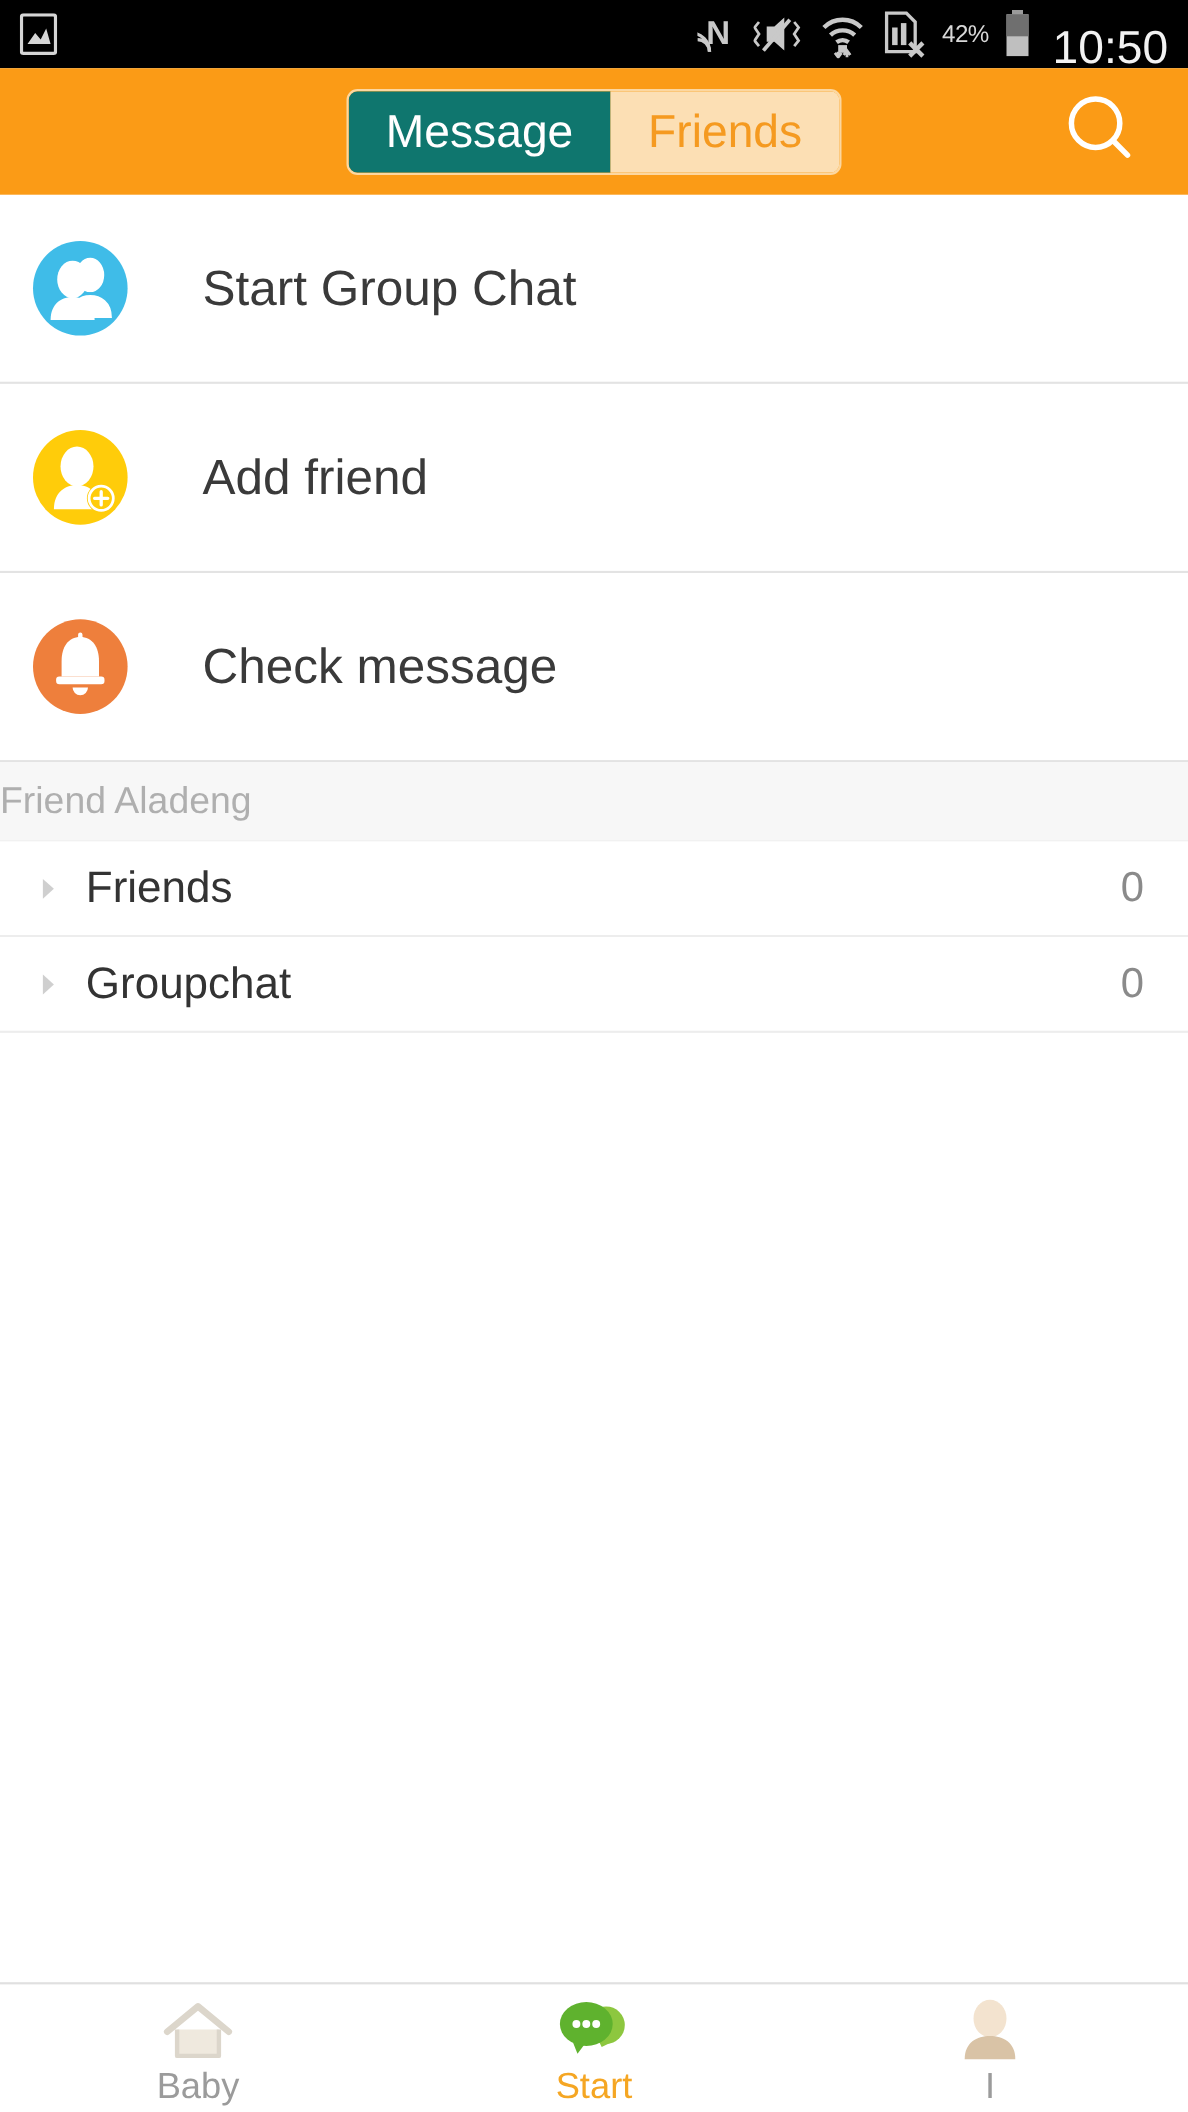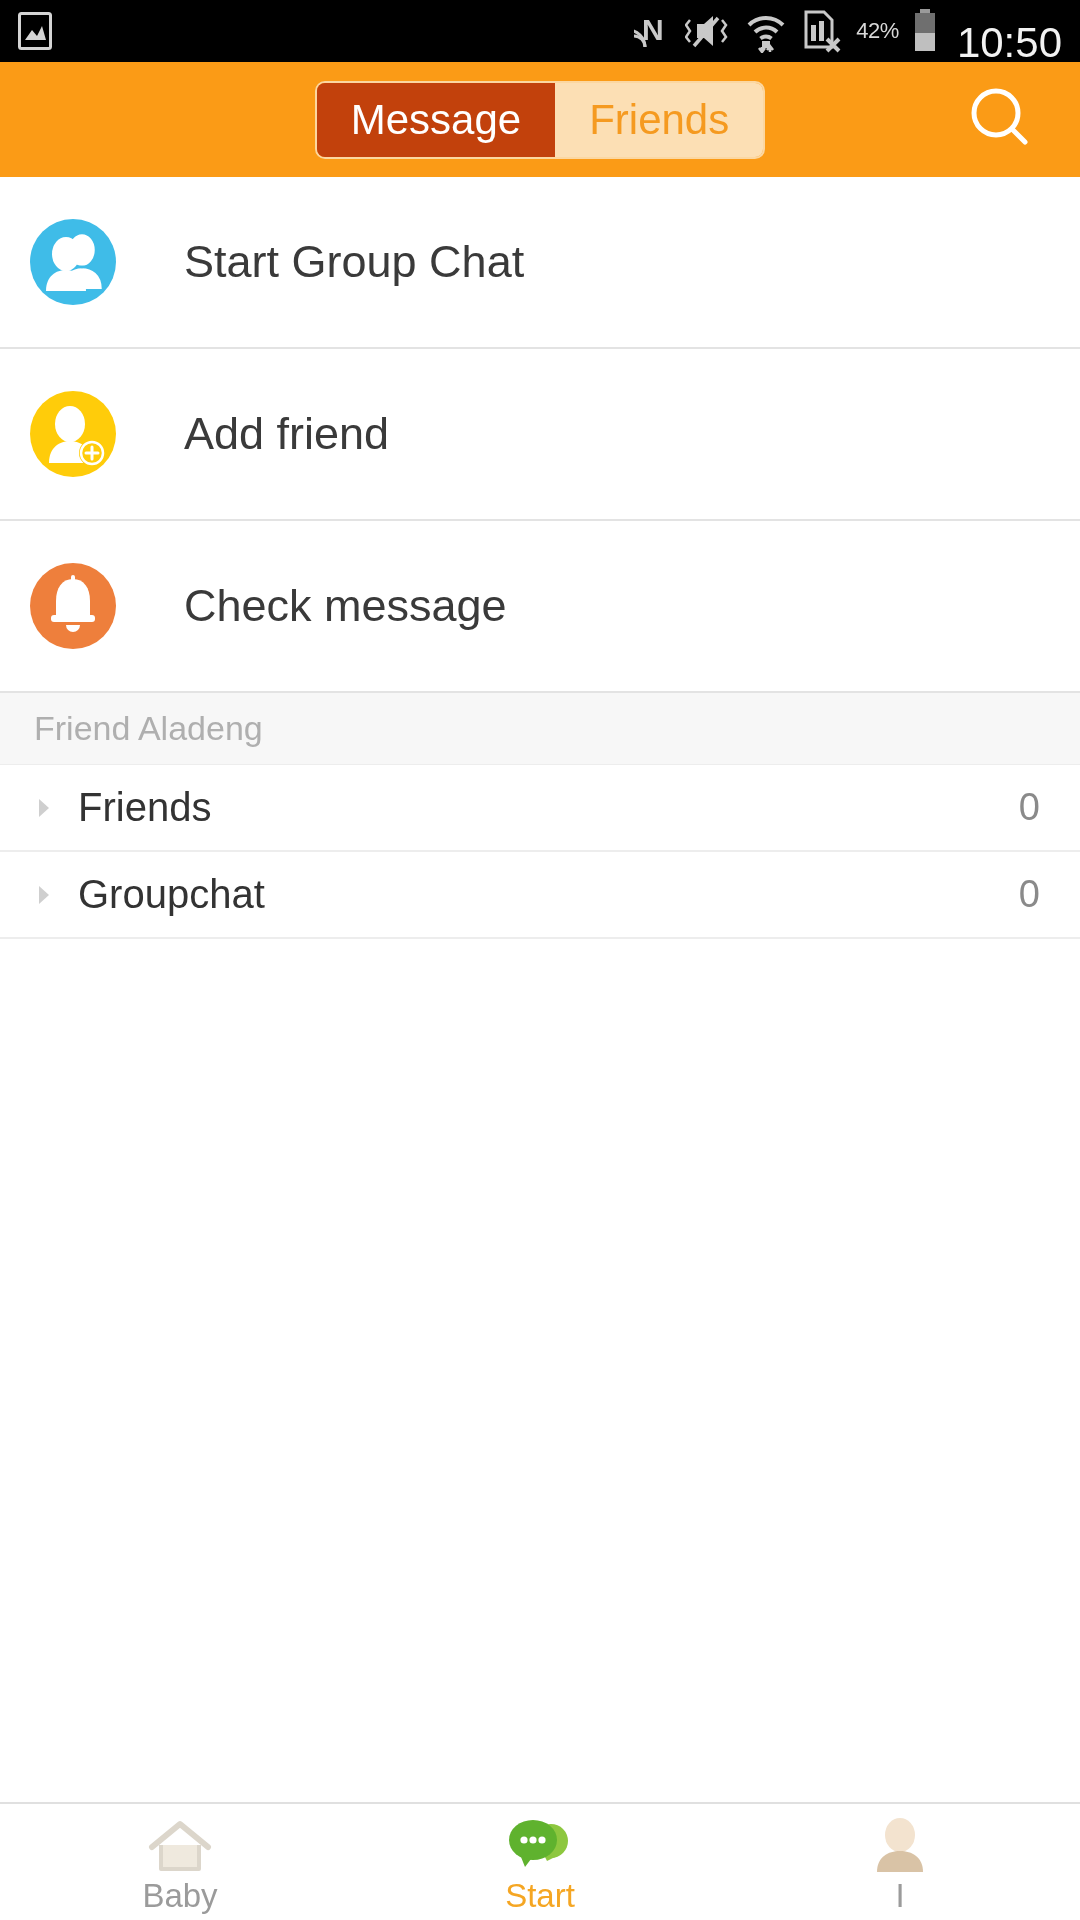--- a/index.html
+++ b/index.html
@@ -38,21 +38,21 @@
   }
   .segmented {
     display:flex; border:2px solid #FCD7A0; border-radius:10px; overflow:hidden;
     height:78px;
   }
   .seg-btn {
     display:flex; align-items:center; justify-content:center;
     padding:0 34px; font-size:42px; height:100%;
     letter-spacing:0px;
   }
-  .seg-btn.active { background:#c2410c; color:#ffffff; }
+  .seg-btn.active { background:#0f766e; color:#ffffff; }
   .seg-btn.inactive { background:#FCDFB4; color:#F59A20; }
   .search-btn {
     position:absolute; right:44px; top:50%; transform:translateY(-50%);
     width:72px; height:72px; display:flex; align-items:center; justify-content:center;
   }
 
   
   .content { flex:1 1 auto; background:#ffffff; display:flex; flex-direction:column; overflow:hidden; }
   .action-row {
     height:172px; display:flex; align-items:center;
@@ -63,21 +63,21 @@
     width:86px; height:86px; border-radius:50%;
     display:flex; align-items:center; justify-content:center; flex:0 0 86px;
   }
   .action-label {
     margin-left:68px; font-size:45px; color:#3a3a3a; letter-spacing:0px;
   }
 
   
   .section-head {
     height:72px; background:#F7F7F7;
-    display:flex; align-items:center; padding-left:34px;
+    display:flex; align-items:center; 
     border-bottom:1px solid #EDEDED;
   }
   .section-head-label { font-size:34px; color:#AFAFAF; }
 
   
   .group-row {
     height:87px; display:flex; align-items:center;
     padding:0 40px 0 30px; border-bottom:2px solid #EDEDED;
     background:#ffffff;
   }

